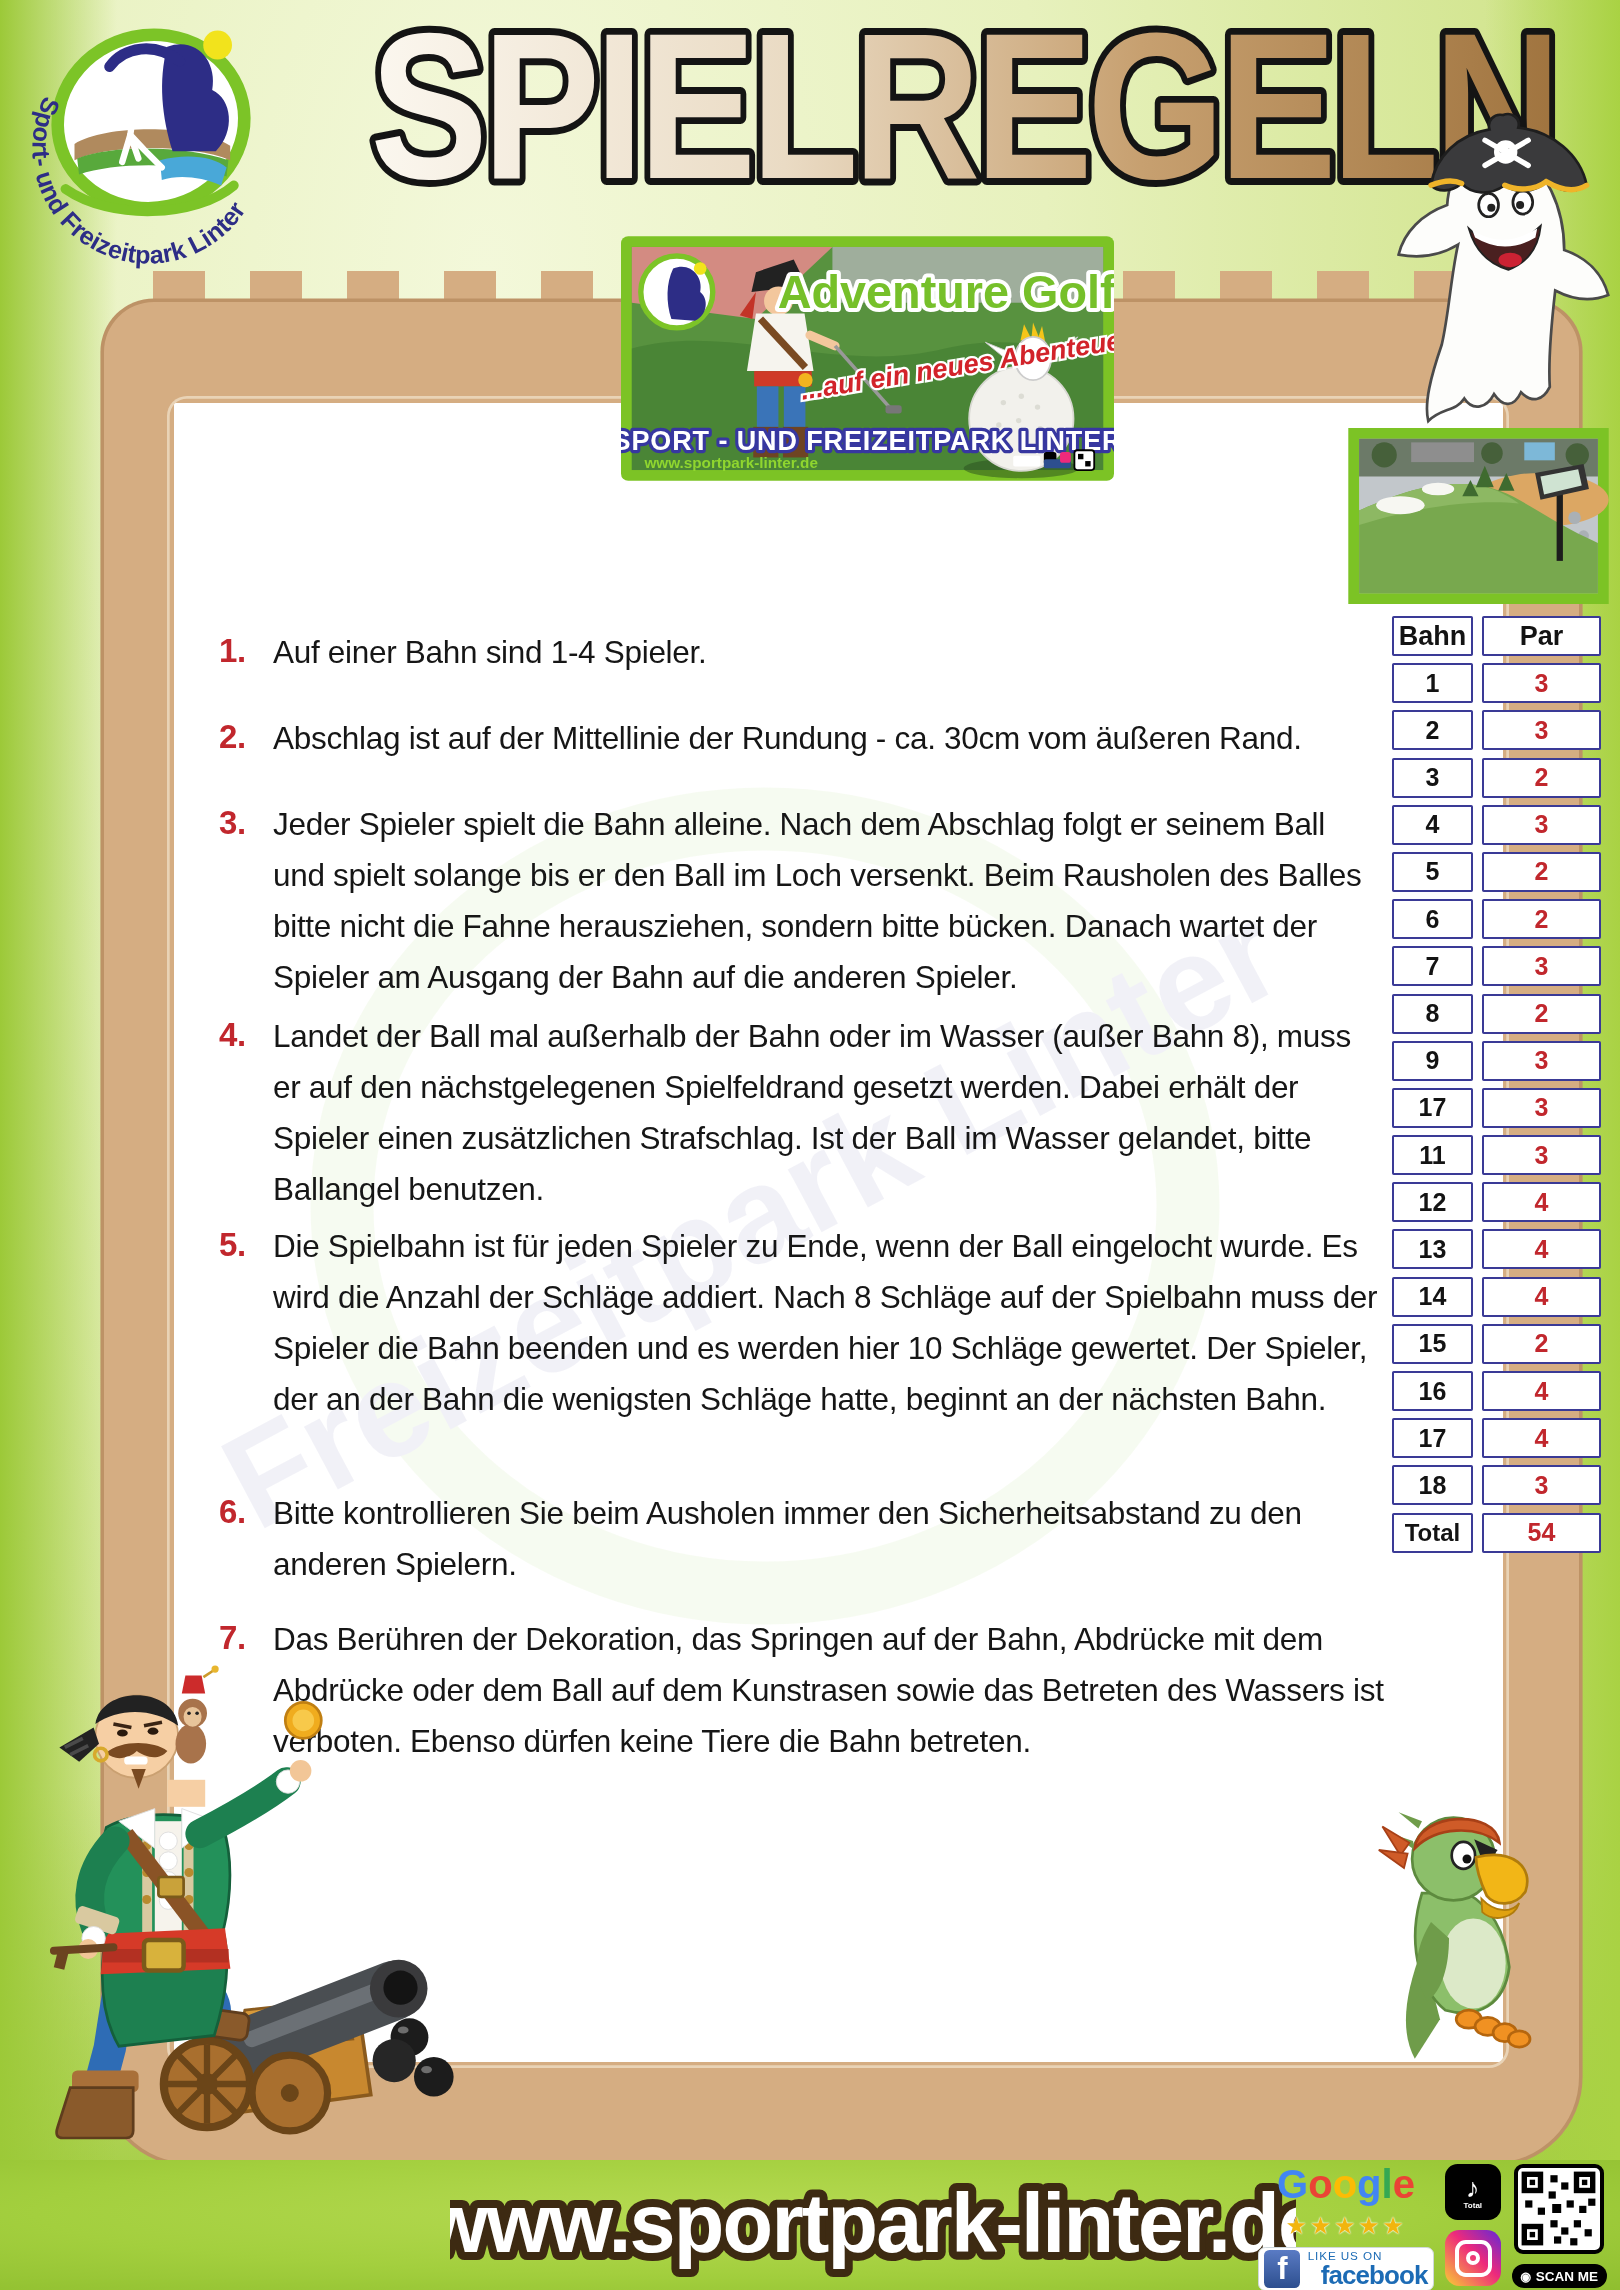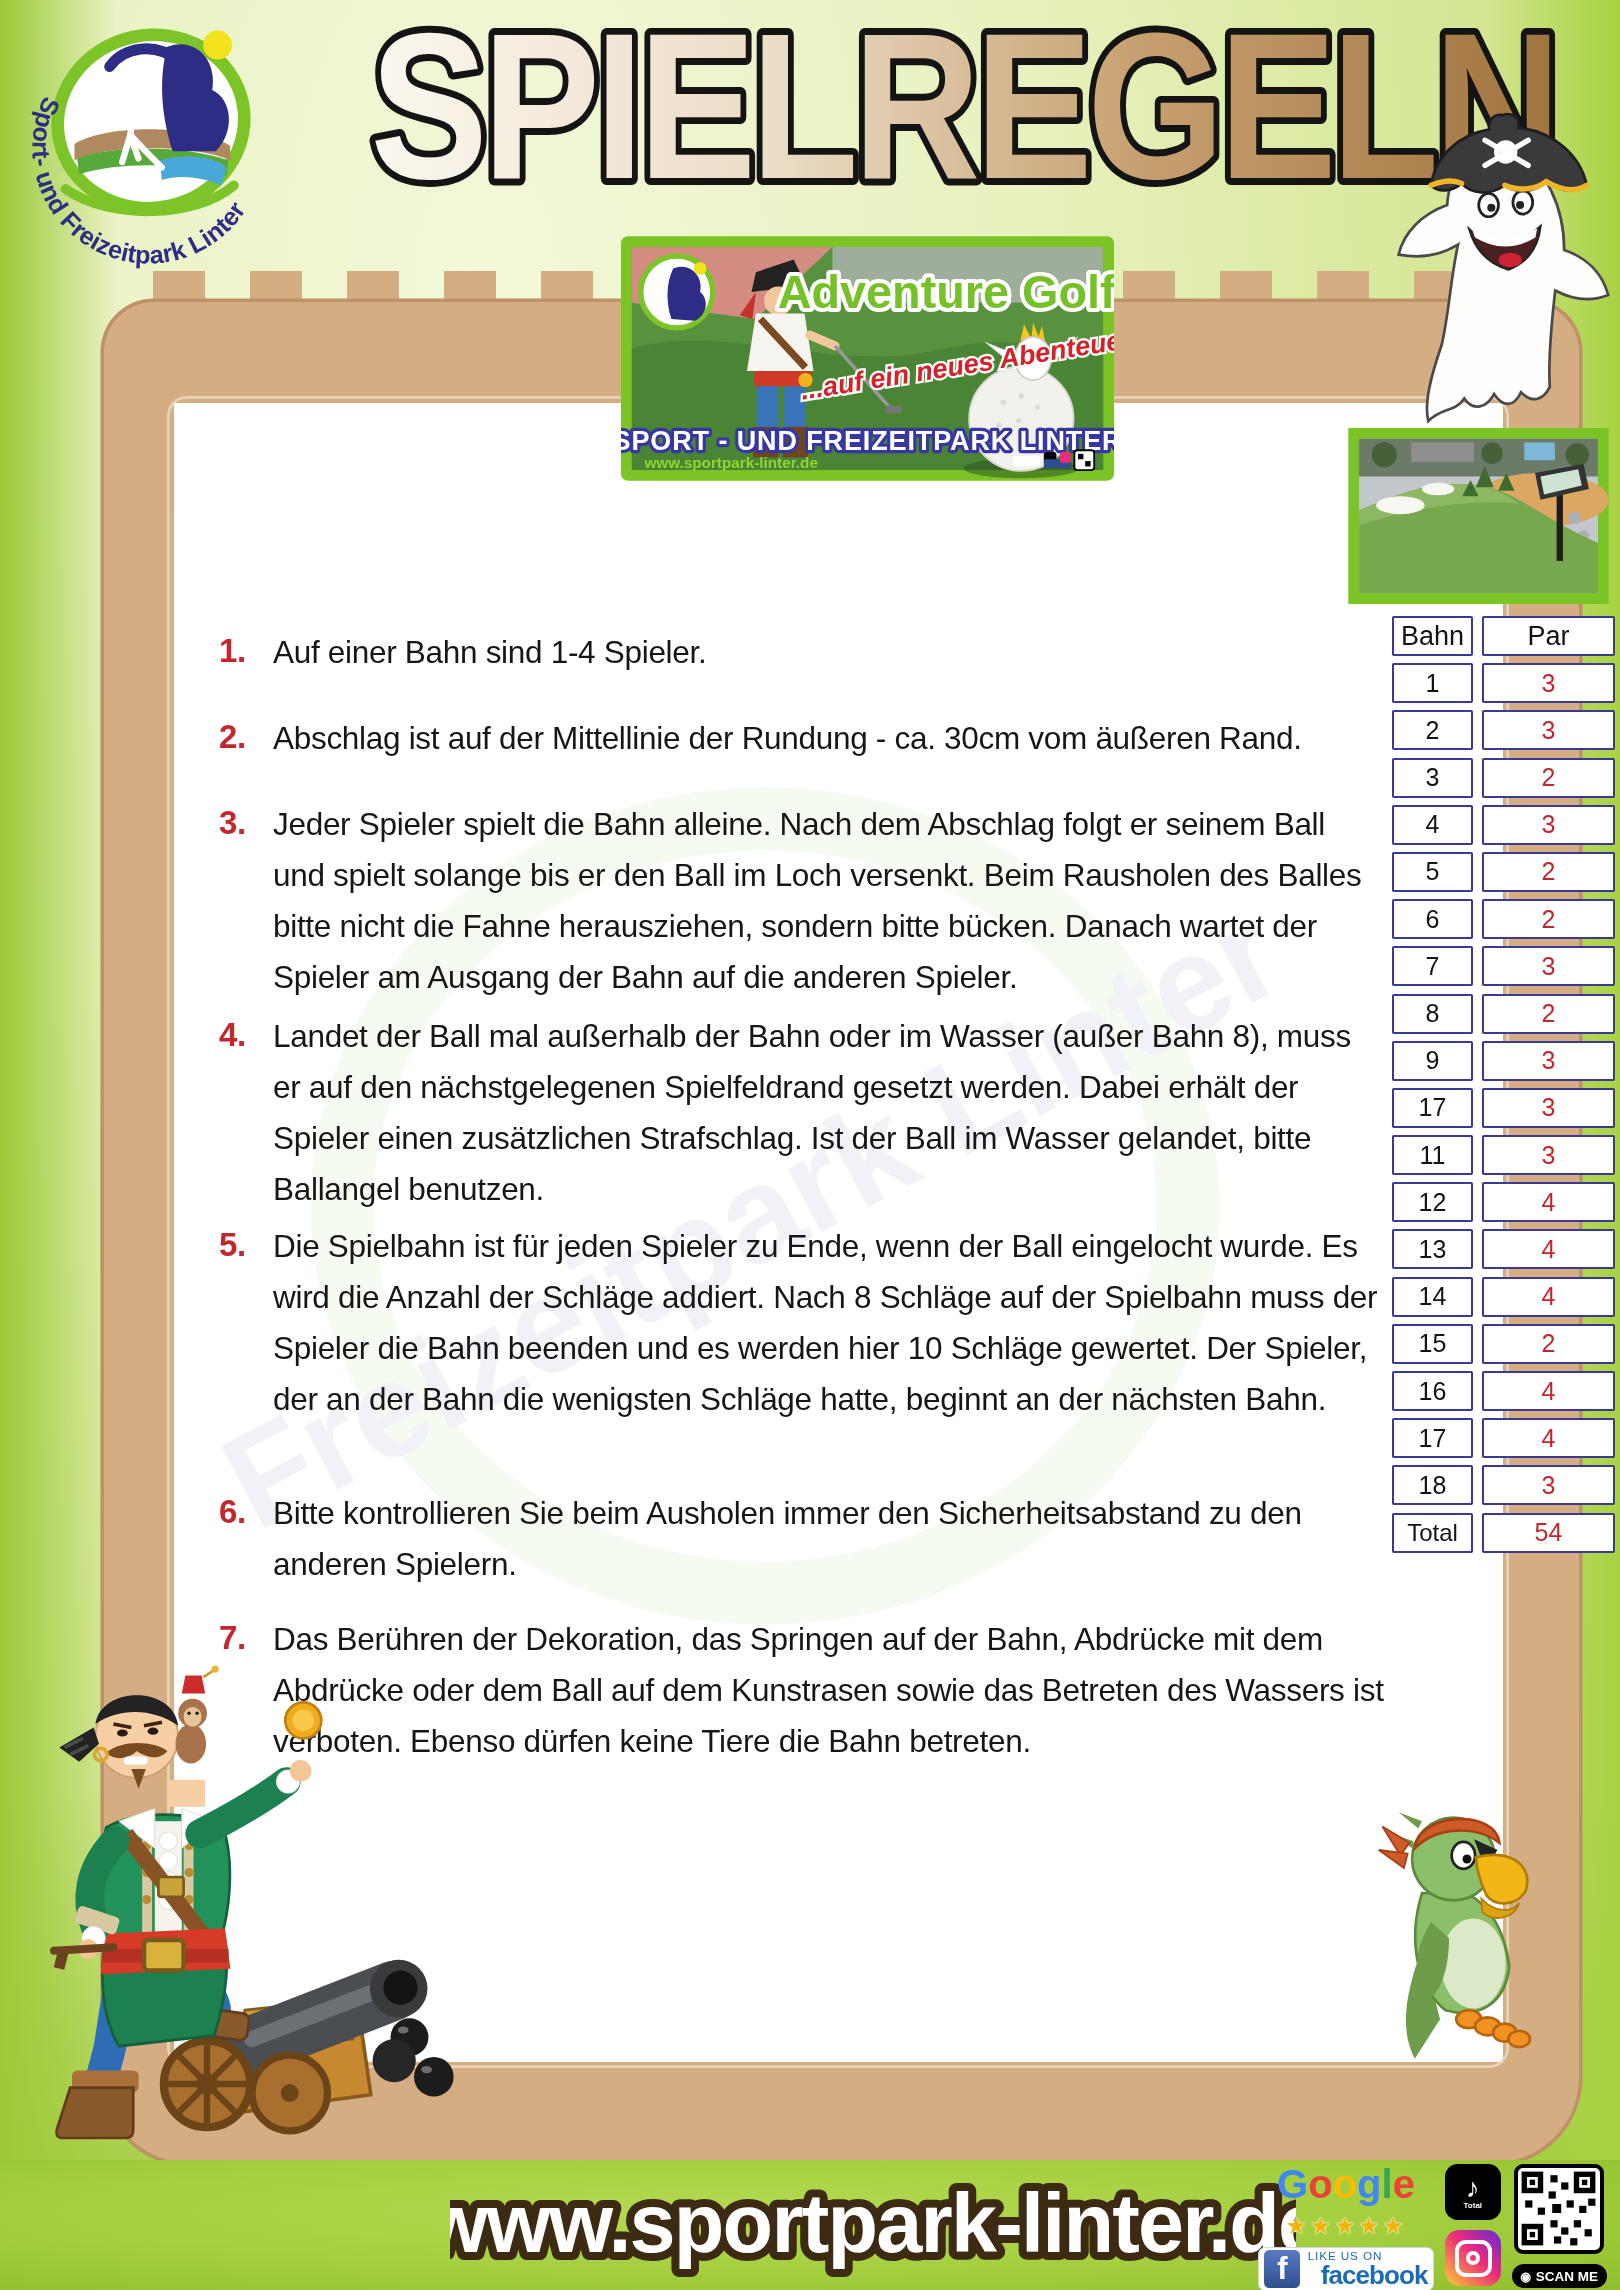--- a/index.html
+++ b/index.html
@@ -31,23 +31,23 @@
   .rule-num{position:absolute;left:0;top:-1.8px;font-size:33px;font-weight:bold;color:#c1272d;}
   .rule-text{display:block;padding-left:54px;}
   .rule:nth-child(1){top:627px}.rule:nth-child(2){top:713px}.rule:nth-child(3){top:799px}
   .rule:nth-child(4){top:1011px}.rule:nth-child(5){top:1221px}.rule:nth-child(6){top:1488px}
   .rule:nth-child(7){top:1614px}
 
   
   .score-table{position:absolute;left:1392px;top:616px;}
   .sc-row{display:flex;gap:9px;margin-bottom:7.2px;}
   .sc-cell{height:40px;background:#fff;border:2.7px solid #3a3a96;border-radius:1.8px;box-sizing:border-box;
-    display:flex;align-items:center;justify-content:center;font-weight:normal;}
+    display:flex;align-items:center;justify-content:center;font-weight:bold;}
   .sc-bahn{width:81px;font-size:25px;color:#131313;}
-  .sc-par{width:133px;font-size:25px;color:#c1272d;}
+  .sc-par{width:119px;font-size:25px;color:#c1272d;}
   .sc-head .sc-cell{font-size:27px;color:#131313;}
   .sc-total .sc-bahn{font-size:24px;}
 
   
   .address{position:absolute;left:248px;top:2088px;width:1260px;text-align:center;
     font-size:30px;font-weight:bold;color:#5a3a1c;letter-spacing:0.5px;}
   .footer{position:absolute;left:0;top:2160px;width:1620px;height:131px;
     background:radial-gradient(ellipse at 45% 40%,#b6da52 0%,#a3cf3e 55%,#8fbe2f 100%);}
   .social{position:absolute;left:1258px;top:2164px;width:356px;height:124px;display:flex;gap:10.8px;}
   .soc-col{display:flex;flex-direction:column;gap:10px;align-items:center;}

